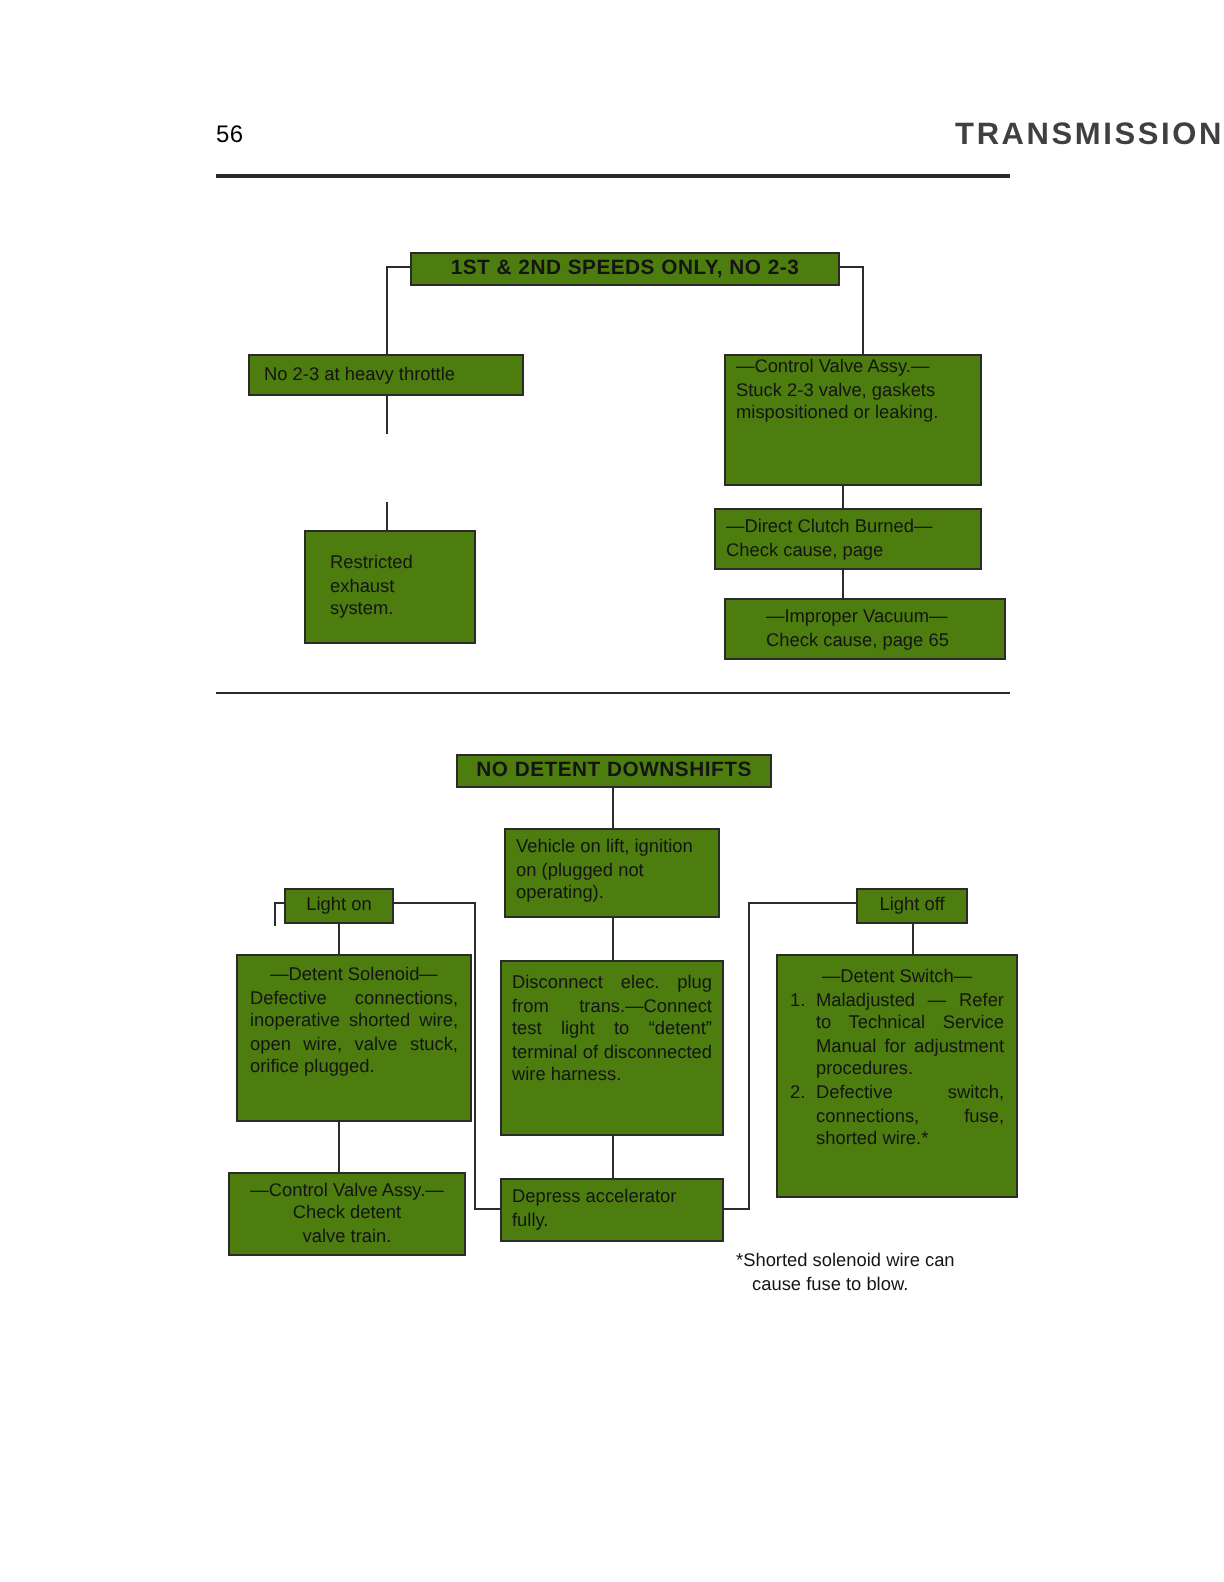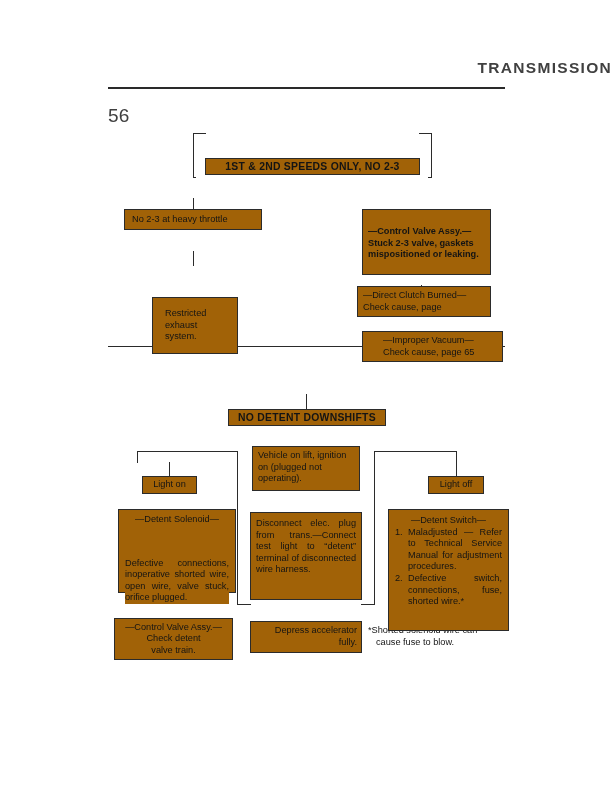--- a/index.html
+++ b/index.html
@@ -17,25 +17,24 @@
     height: 791px;
     background: #ffffff;
     overflow: hidden;
   }
 
   
   .page-number {
     position: absolute;
     left: 108px;
     top: 60px;
-    font-size: 19px;
+    font-size: 12px;
     font-weight: 400;
-    color: #404040;
+    color: #000000;
     letter-spacing: 0.2px;
-    margin-top: 45px;
   }
   .page-title {
     position: absolute;
     left: 0;
     right: 0;
     top: 59px;
     text-align: right;
     font-size: 15.5px;
     font-weight: bold;
     letter-spacing: 1.3px;
@@ -56,27 +55,26 @@
     top: 346px;
     width: 397px;
     height: 1.3px;
   }
 
   
   .box {
     position: absolute;
     box-sizing: border-box;
     border: 1px solid #2b2b2b;
-    background: #a16207;
+    background: #4d7c0f;
     font-size: 9.2px;
     line-height: 11.6px;
     color: #141414;
     padding: 3px 4px;
     z-index: 3;
-    margin-top: 32px;
   }
   .box.title {
     border-width: 1.4px;
     text-align: center;
     font-weight: bold;
     font-size: 10.4px;
     letter-spacing: 0.25px;
     display: flex;
     align-items: center;
     justify-content: center;
@@ -150,21 +148,21 @@
 
 
   <div class="line v" style="left:193px; top:251px; height:15px;"></div>
 
   <div class="box vcenter" style="left:152px; top:265px; width:86px; height:57px; padding-left:12px;">
     <span>Restricted</span>
     <span>exhaust</span>
     <span>system.</span>
   </div>
 
-  <div class="box" style="left:362px; top:177px; width:129px; height:66px; padding:16px 5px;font-weight:bold;">—Control Valve Assy.— Stuck 2-3 valve, gaskets mispositioned or leaking.</div>
+  <div class="box" style="left:362px; top:177px; width:129px; height:66px; padding:0 5px;">—Control Valve Assy.— Stuck 2-3 valve, gaskets mispositioned or leaking.</div>
 
   <div class="line v" style="left:421px; top:243px; height:12px;"></div>
 
   <div class="box vcenter" style="left:357px; top:254px; width:134px; height:31px; padding-left:5px;">
     <span>—Direct Clutch Burned—</span>
     <span>Check cause, page</span>
   </div>
 
   <div class="line v" style="left:421px; top:285px; height:15px;"></div>
 
@@ -180,21 +178,21 @@
   <div class="line v" style="left:306px; top:394px; height:21px;"></div>
 
   <div class="box" style="left:252px; top:414px; width:108px; height:45px; padding:3px 5px;">Vehicle on lift, ignition on (plugged not operating).</div>
 
   <div class="line v" style="left:306px; top:459px; height:22px;"></div>
 
   <div class="box justify" style="left:250px; top:480px; width:112px; height:88px; padding:5px 5px;">Disconnect elec. plug from trans.—Connect test light to “detent” terminal of disconnected wire harness.</div>
 
   <div class="line v" style="left:306px; top:568px; height:22px;"></div>
 
-  <div class="box vcenter" style="left:250px; top:589px; width:112px; height:32px; padding-left:5px;align-items:flex-end;">
+  <div class="box vcenter" style="left:250px; top:589px; width:112px; height:32px; padding-left:5px;">
     <span>Depress accelerator</span>
     <span>fully.</span>
   </div>
 
   <div class="line h" style="left:237px; top:604px; width:14px;"></div>
   <div class="line v" style="left:237px; top:451px; height:154px;"></div>
   <div class="line h" style="left:137px; top:451px; width:101px;"></div>
   <div class="line v" style="left:137px; top:451px; height:12px;"></div>
 
   <div class="line h" style="left:361px; top:604px; width:14px;"></div>

